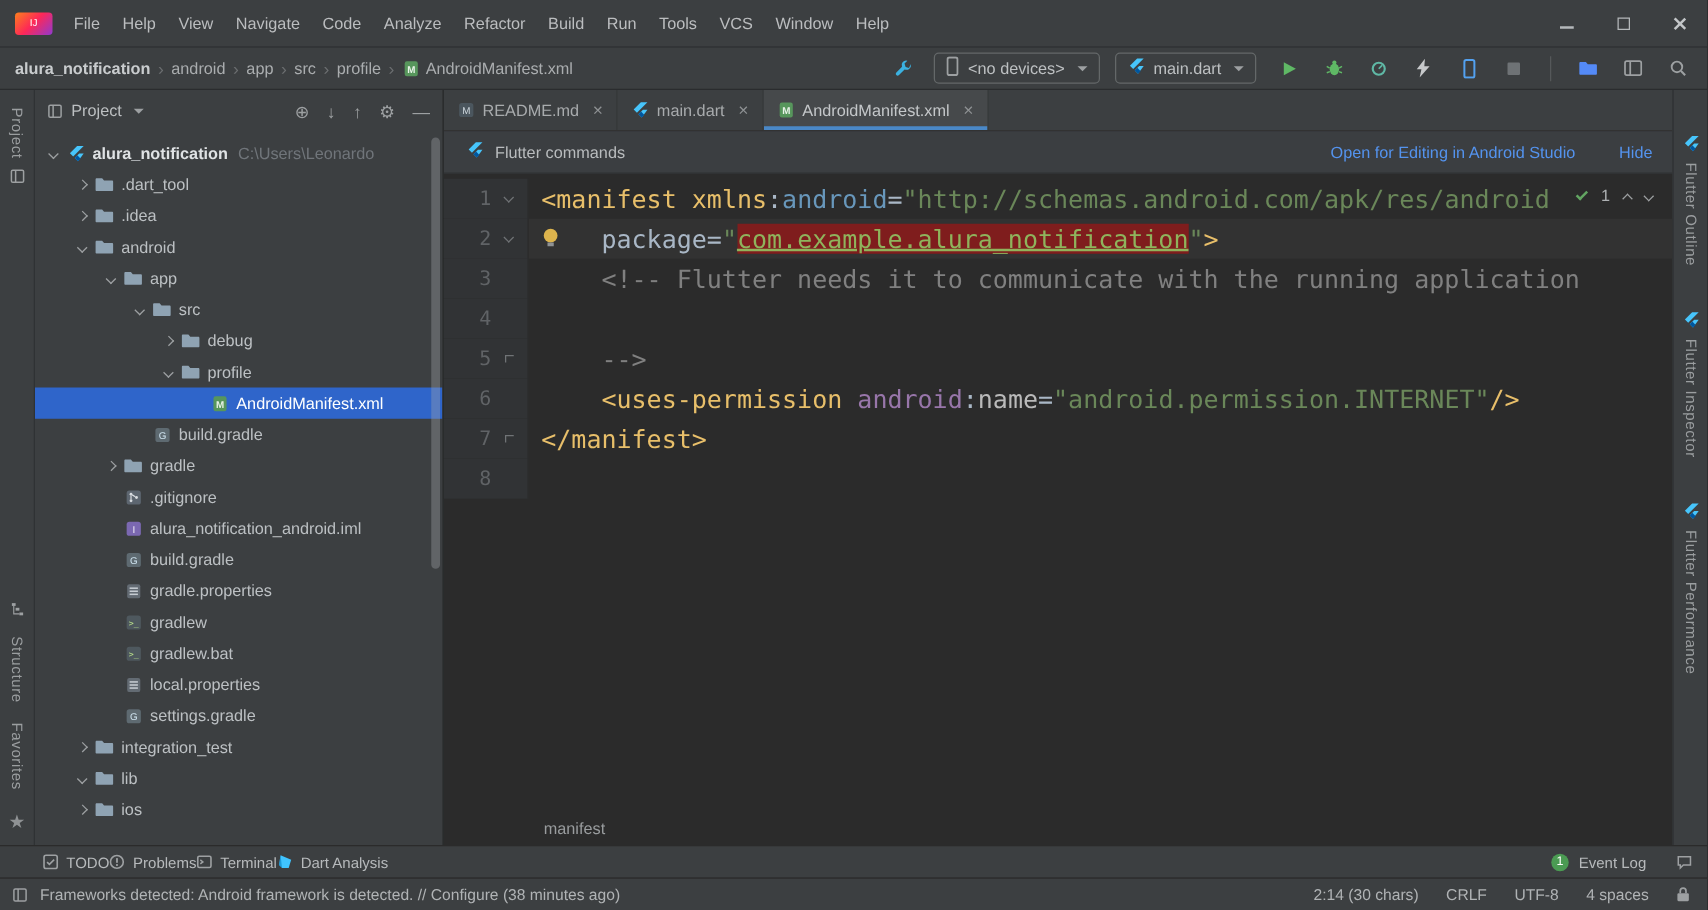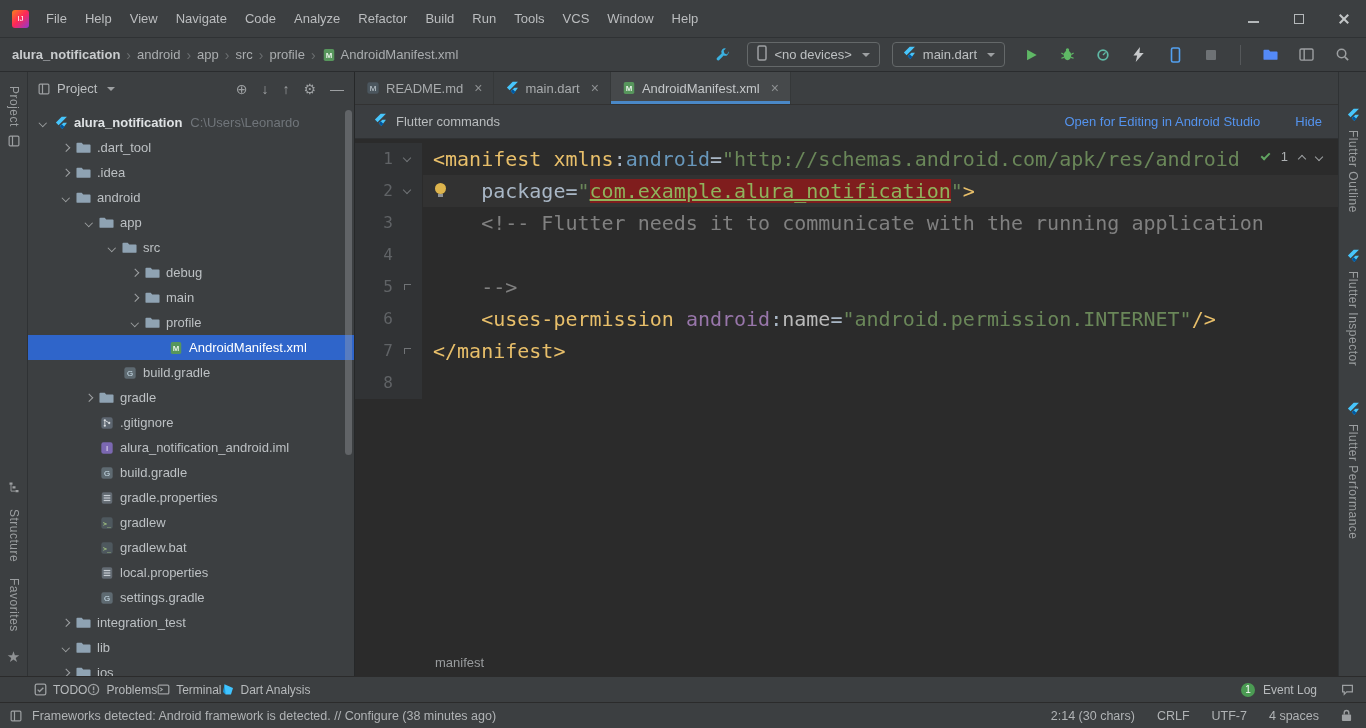--- a/index.html
+++ b/index.html
@@ -1,21 +1,21 @@
 <!DOCTYPE html>
 <html><head>
 <meta charset="utf-8">
 <style>
 *{margin:0;padding:0;box-sizing:border-box;user-select:none}
 html,body{width:1366px;height:728px;overflow:hidden}
 body{background:#2b2b2b;font-family:"Liberation Sans",sans-serif;font-size:13px;color:#b4b8ba;position:relative}
 
 
 .titlebar{height:38px;background:#3c3f41;display:flex;align-items:center;border-bottom:1px solid #2f3234;position:relative}
-.logo{width:17px;height:18px;border-radius:3px;margin:0 8px 0 12px;background:linear-gradient(135deg,#fc801d,#fe2857 48%,#9039d0);display:flex;align-items:center;justify-content:center;color:#fff;font-size:8px;font-weight:normal;flex-shrink:0}
+.logo{width:30px;height:18px;border-radius:3px;margin:0 8px 0 12px;background:linear-gradient(135deg,#fc801d,#fe2857 48%,#9039d0);display:flex;align-items:center;justify-content:center;color:#fff;font-size:8px;font-weight:normal;flex-shrink:0}
 .menubar{display:flex;align-items:center}
 .menu-item{padding:0 9px;height:38px;line-height:38px;color:#bbbdbf;cursor:default;font-size:13px}
 .win-title{position:absolute;left:768px;top:0;line-height:38px;color:#9a9da0}
 .win-controls{margin-left:auto;display:flex;height:38px}
 .win-btn{width:45px;height:38px;display:flex;align-items:center;justify-content:center}
 .min-ic{width:11px;height:2px;background:#b4b8ba;margin-top:7px}
 .max-ic{width:10px;height:10px;border:1.5px solid #b4b8ba}
 .close-ic{position:relative;width:12px;height:12px}
 .close-ic::before,.close-ic::after{content:"";position:absolute;left:5px;top:0;width:1.8px;height:12px;background:#c3c6c8}
 .close-ic::before{transform:rotate(45deg)}.close-ic::after{transform:rotate(-45deg)}
@@ -379,31 +379,20 @@
           </span>
           <span class="tree-ic">
             <svg width="15" height="15" viewBox="0 0 16 16">
               <path fill="#8FA3B3" d="M1.5 2.8h4.6l1.6 1.9h6.8c.6 0 1 .4 1 1v7c0 .6-.4 1-1 1h-13c-.6 0-1-.4-1-1V3.8c0-.6.4-1 1-1z"></path>
             </svg>
           </span>
           <span class="tree-label">debug</span>
         </div>
         <div class="tree-row" style="padding-left: 98px;">
           <span class="tree-chev">
-            <span class="chev sm right"></span>
-          </span>
-          <span class="tree-ic">
-            <svg width="15" height="15" viewBox="0 0 16 16">
-              <path fill="#8FA3B3" d="M1.5 2.8h4.6l1.6 1.9h6.8c.6 0 1 .4 1 1v7c0 .6-.4 1-1 1h-13c-.6 0-1-.4-1-1V3.8c0-.6.4-1 1-1z"></path>
-            </svg>
-          </span>
-          <span class="tree-label">main</span>
-        </div>
-        <div class="tree-row" style="padding-left: 98px;">
-          <span class="tree-chev">
             <span class="chev sm down"></span>
           </span>
           <span class="tree-ic">
             <svg width="15" height="15" viewBox="0 0 16 16">
               <path fill="#8FA3B3" d="M1.5 2.8h4.6l1.6 1.9h6.8c.6 0 1 .4 1 1v7c0 .6-.4 1-1 1h-13c-.6 0-1-.4-1-1V3.8c0-.6.4-1 1-1z"></path>
             </svg>
           </span>
           <span class="tree-label">profile</span>
         </div>
         <div class="tree-row selected" style="padding-left: 121px;">
@@ -718,21 +707,21 @@
   <span class="strip-ic">
       <svg width="12" height="12" viewBox="0 0 16 16">
         <rect x="1.5" y="1.5" width="13" height="13" rx="1.5" fill="none" stroke="#9da0a2" stroke-width="1.6"></rect>
         <line x1="6" y1="1.5" x2="6" y2="14.5" stroke="#9da0a2" stroke-width="1.6"></line>
       </svg>
     </span>
   <span class="sb-msg">Frameworks detected: Android framework is detected. // Configure (38 minutes ago)</span>
   <div class="sb-right">
     <span>2:14 (30 chars)</span>
     <span>CRLF</span>
-    <span>UTF-7</span>
+    <span>UTF-8</span>
     <span>4 spaces</span>
     <span class="strip-ic">
         <svg width="11" height="13" viewBox="0 0 12 14">
           <rect x="1" y="6" width="10" height="7" rx="1" fill="#9da0a2"></rect>
           <path d="M3.5 6V4a2.5 2.5 0 0 1 5 0v2" fill="none" stroke="#9da0a2" stroke-width="1.5"></path>
         </svg>
       </span>
   </div>
 </div>
 

